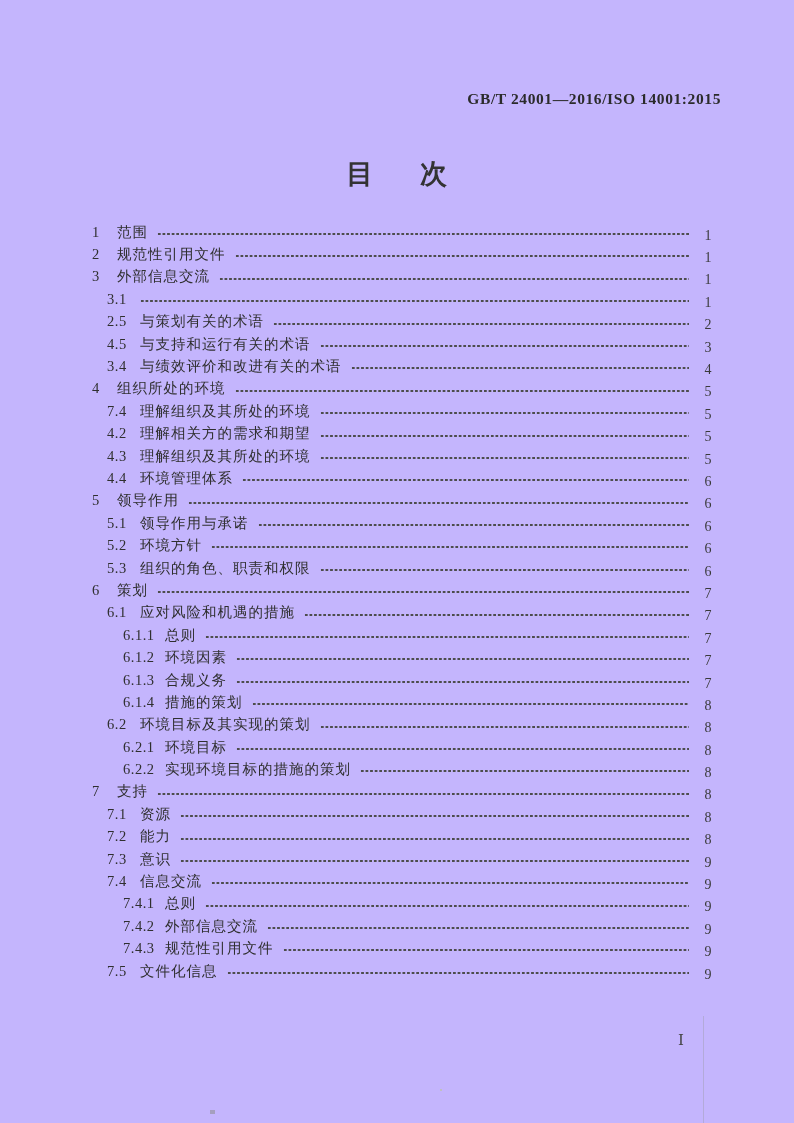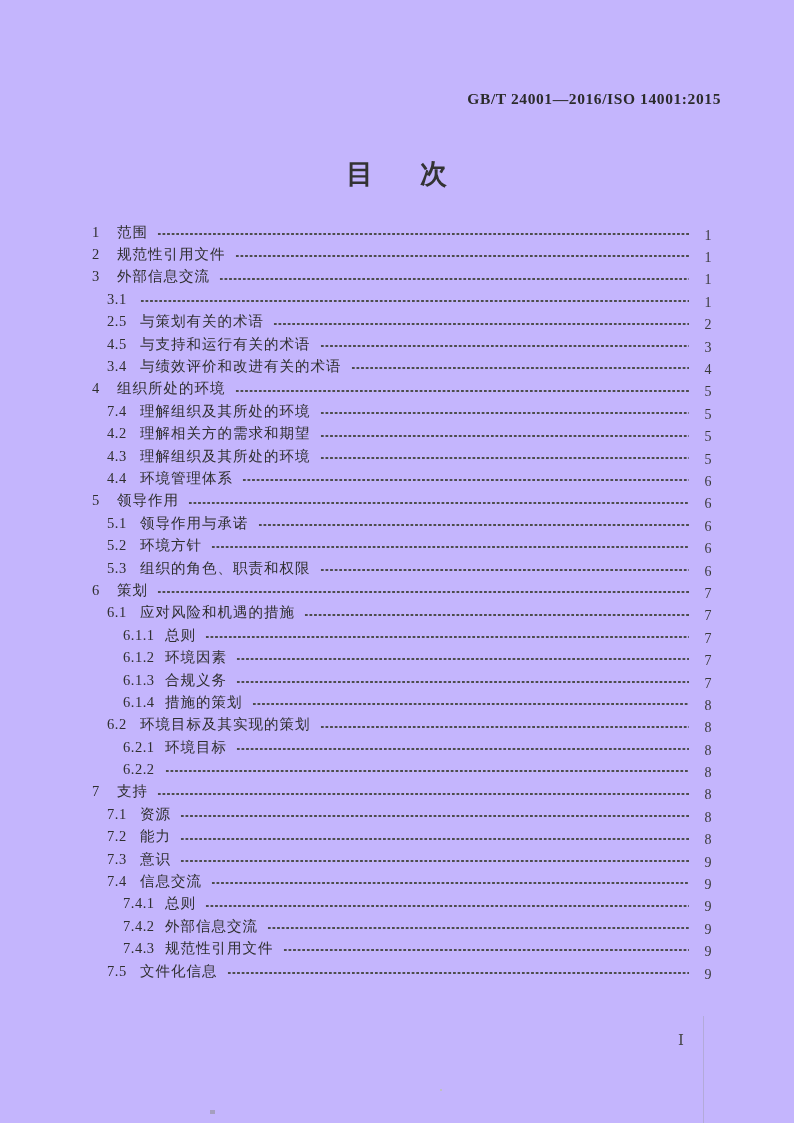--- a/index.html
+++ b/index.html
@@ -266,20 +266,21 @@
     <span class="pagenum">8</span>
   </div>
       <div class="row lvl2">
     <span class="num">6.2.1</span>
     <span class="label">环境目标</span>
     <span class="leader"></span>
     <span class="pagenum">8</span>
   </div>
       <div class="row lvl2">
     <span class="num">6.2.2</span>
+    <span class="label">实现环境目标的措施的策划</span>
     <span class="leader"></span>
     <span class="pagenum">8</span>
   </div>
       <div class="row lvl0">
     <span class="num">7</span>
     <span class="label">支持</span>
     <span class="leader"></span>
     <span class="pagenum">8</span>
   </div>
       <div class="row lvl1">

